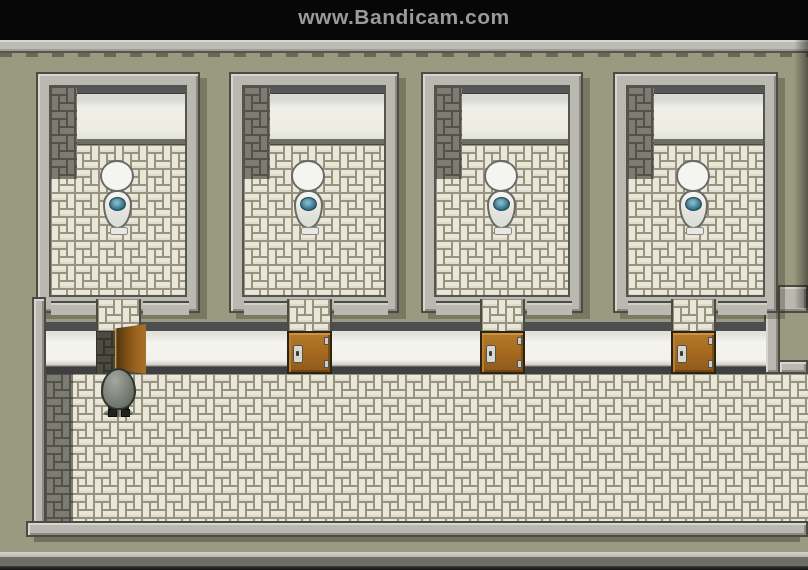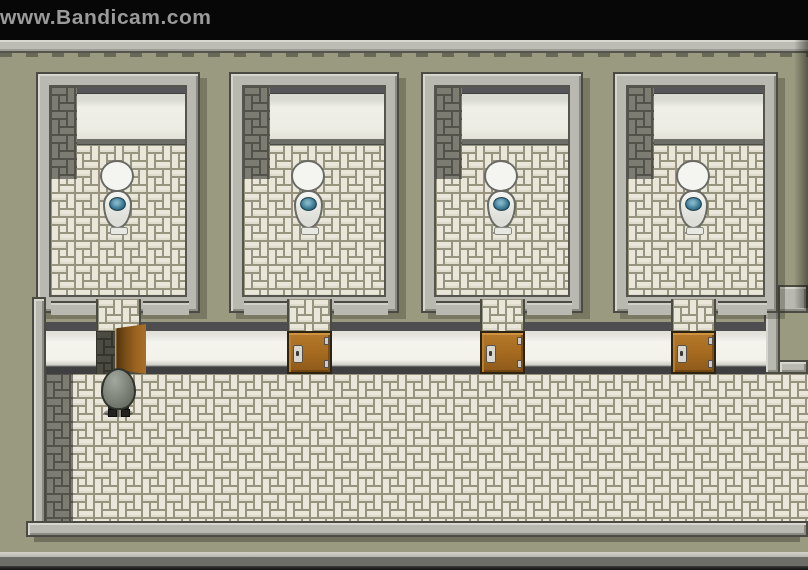--- a/index.html
+++ b/index.html
@@ -4,21 +4,21 @@
 <style>
   html,body{margin:0;padding:0;background:#000;}
   #screen{
     position:relative;width:808px;height:570px;overflow:hidden;
     background:#9a9a81;
     font-family:"Liberation Sans", sans-serif;
   }
   
   .top-bar{position:absolute;left:0;top:0;width:808px;height:40px;background:#070707;}
   .top-bar span{
-    display:block;text-align:left;line-height:34px;
+    display:block;text-align:center;line-height:34px;
     font-size:21px;font-weight:bold;color:#9a9a9a;letter-spacing:.5px;
   }
   
   .wall-cap{
     position:absolute;left:0;top:40px;width:808px;height:13px;
     background:linear-gradient(180deg,#d8d8d1 0 2px,#bcbcb4 2px 9px,#9d9d95 9px 11px,#55554d 11px 13px);
   }
   .wall-cap::after{
     content:'';position:absolute;left:0;top:13px;width:100%;height:4px;
     background:repeating-linear-gradient(90deg,rgba(30,30,22,.40) 0 12px,rgba(0,0,0,0) 12px 26px);

